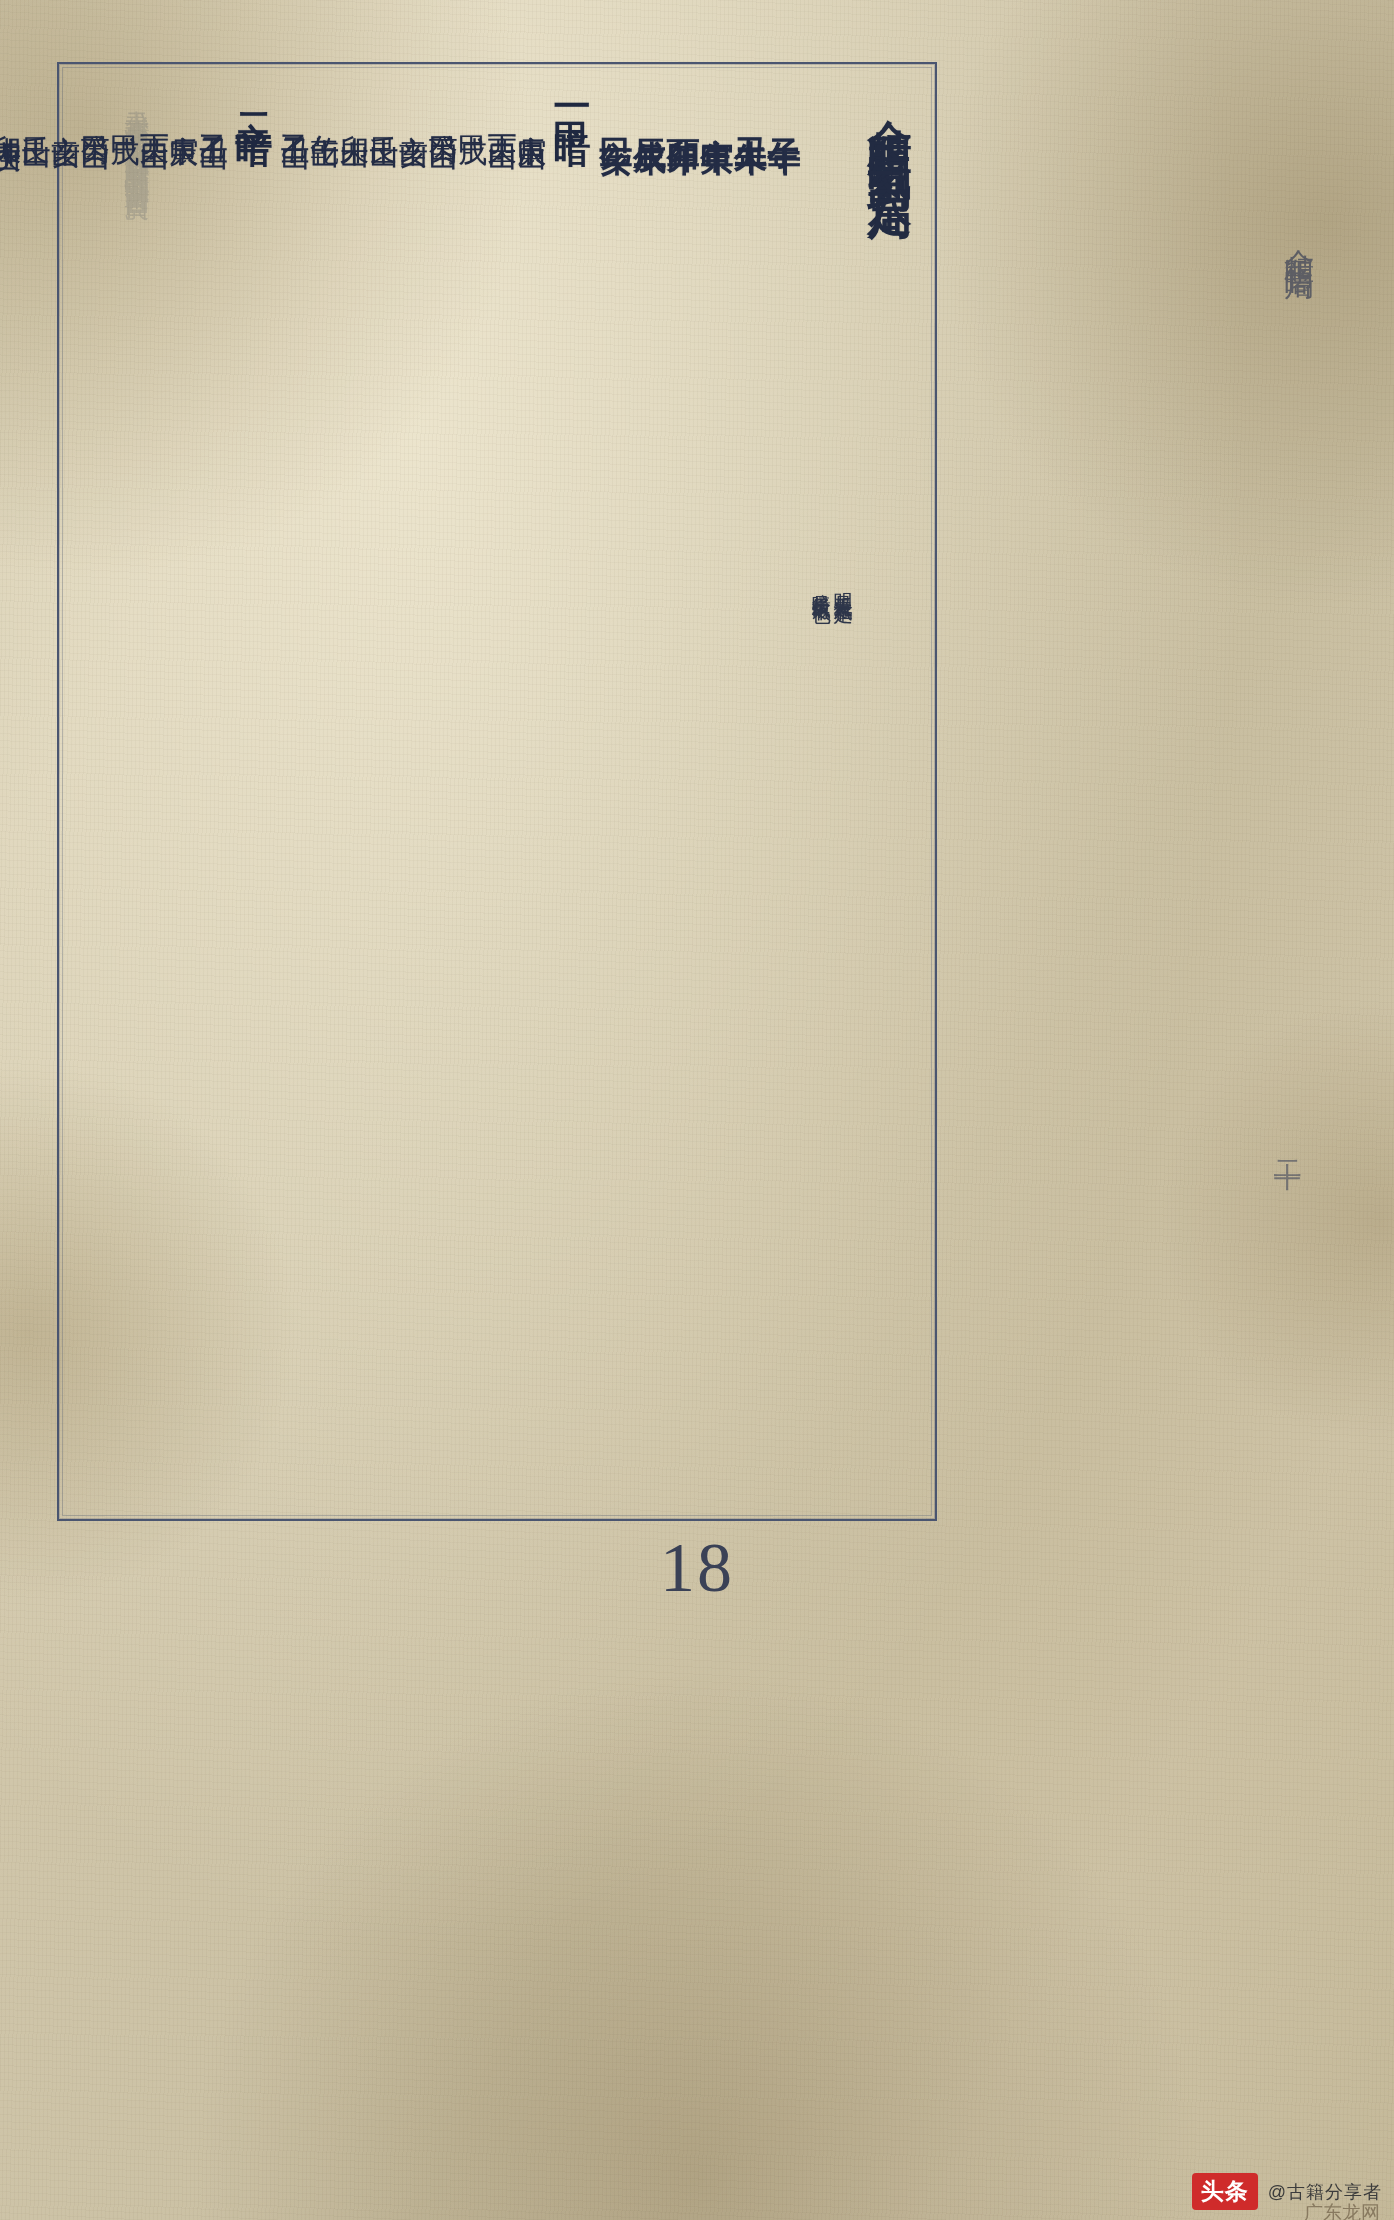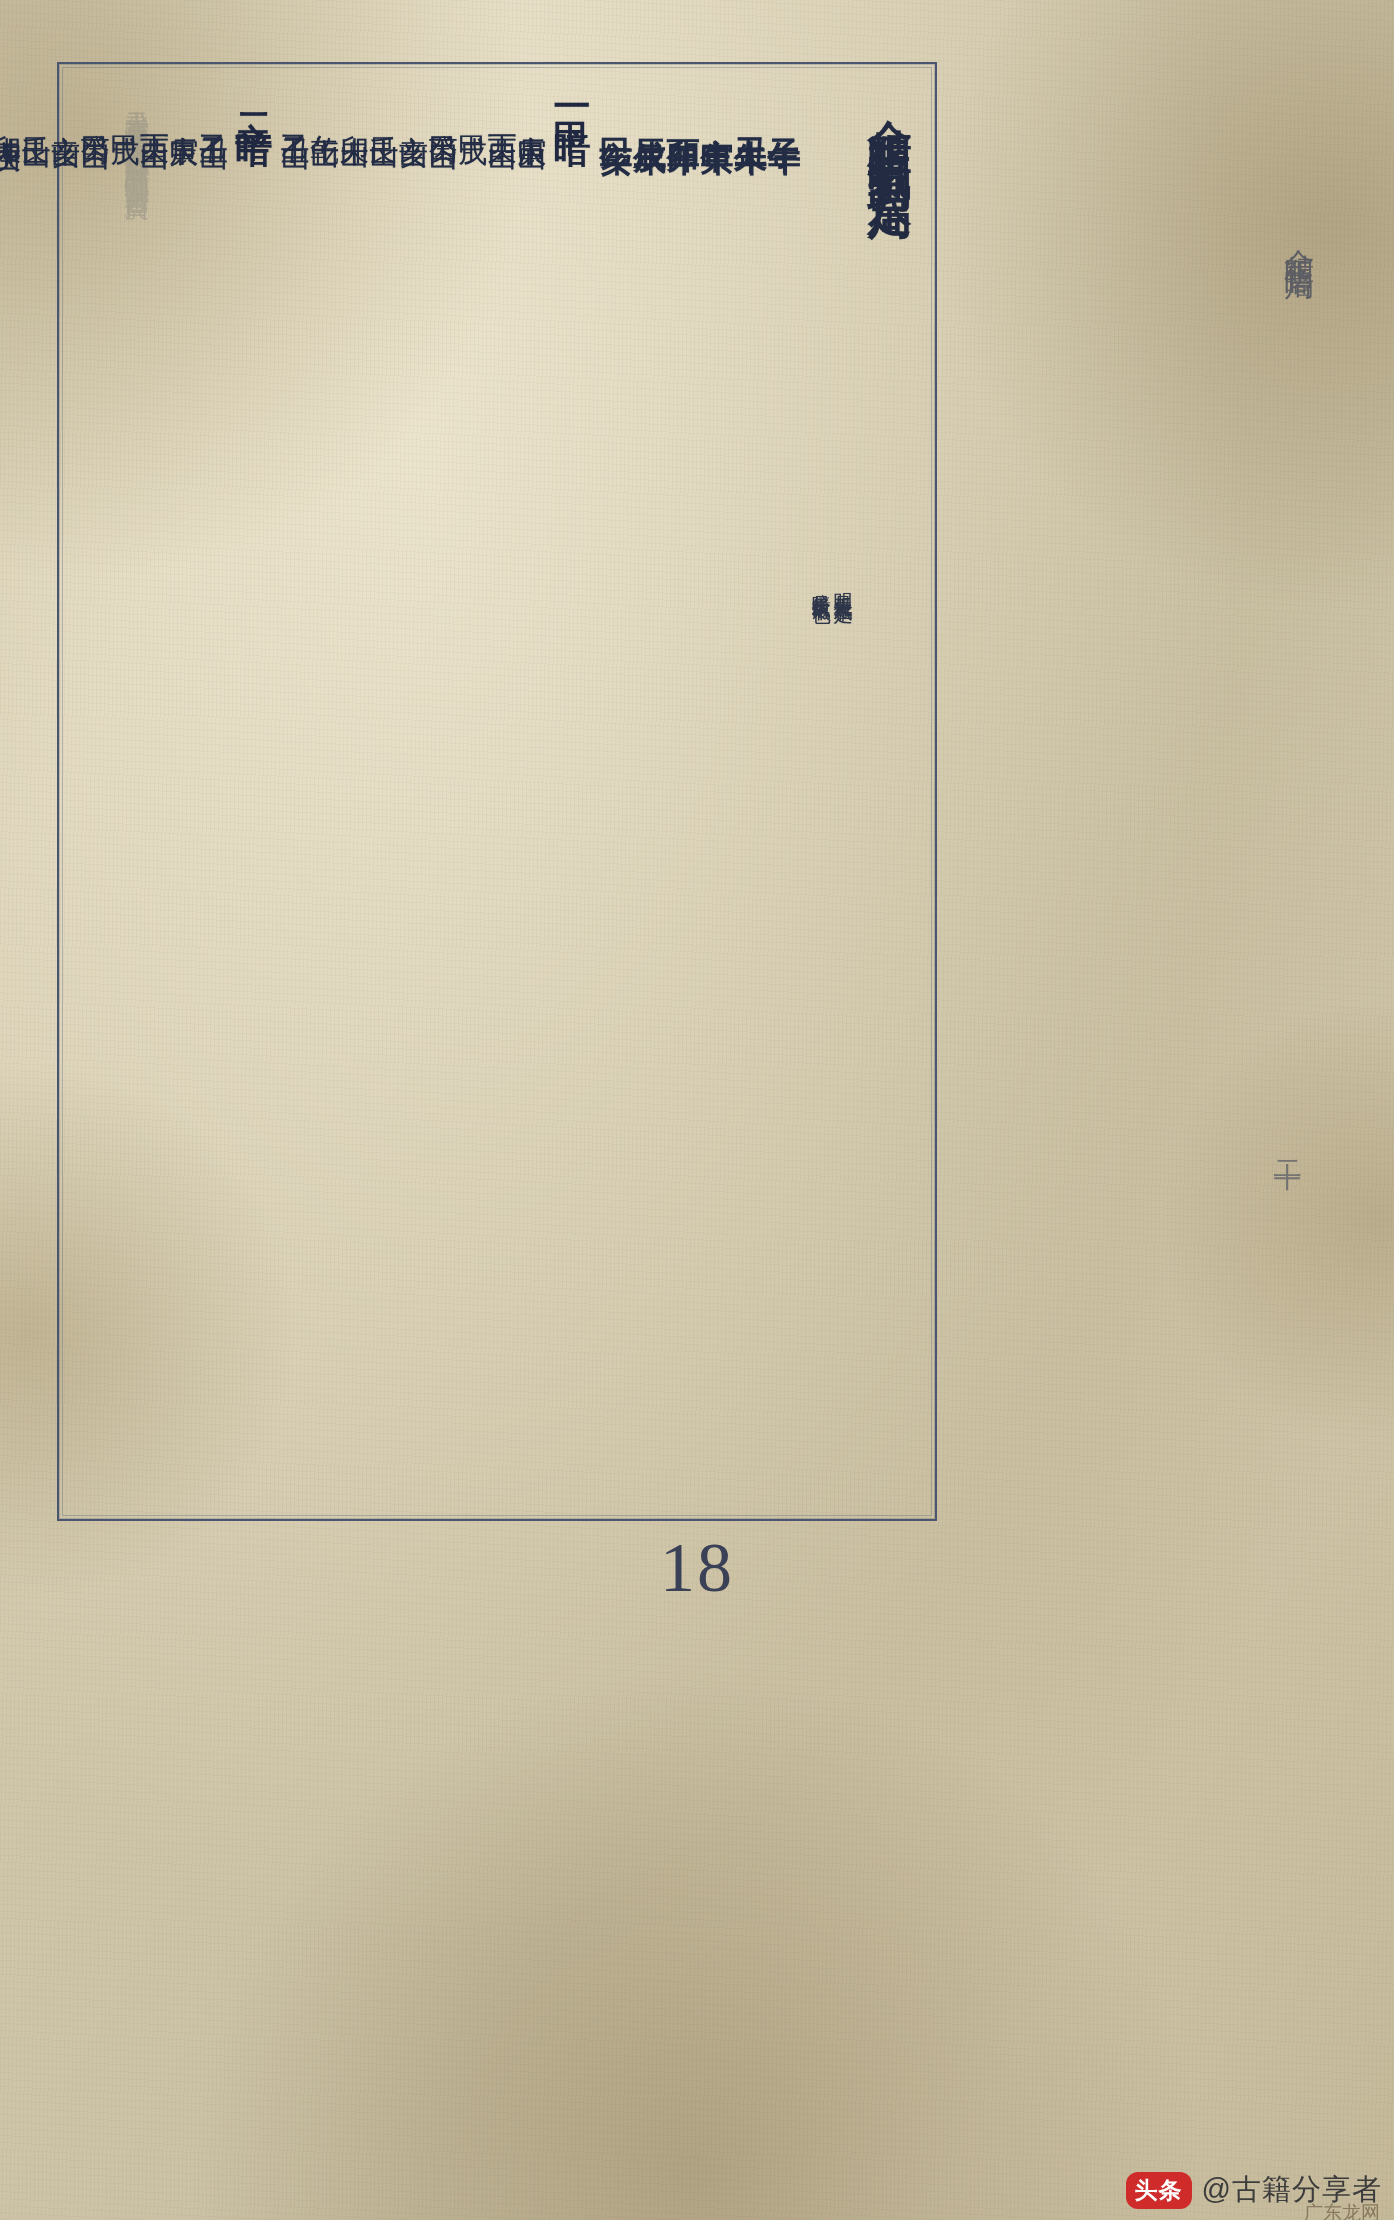--- a/index.html
+++ b/index.html
@@ -191,27 +191,27 @@
     align-items: center;
     gap: 10px;
     font-family: "Liberation Sans", sans-serif;
   }
   #wm-logo {
     background: #cf2b2b;
     color: #fff;
     font-size: 23px;
     line-height: 1;
     padding: 7px 9px;
-    border-radius: 12px;
+    border-radius: 4px;
     letter-spacing: 1px;
     font-weight: 700;
   }
   #wm-text {
     color: #3c3c3c;
-    font-size: 29px;
+    font-size: 18px;
     letter-spacing: 1px;
   }
   #wm-sub {
     position: absolute;
     right: 14px;
     bottom: -6px;
     color: #7a6b52;
     font-size: 19px;
     opacity: .8;
     font-family: "Liberation Sans", sans-serif;

